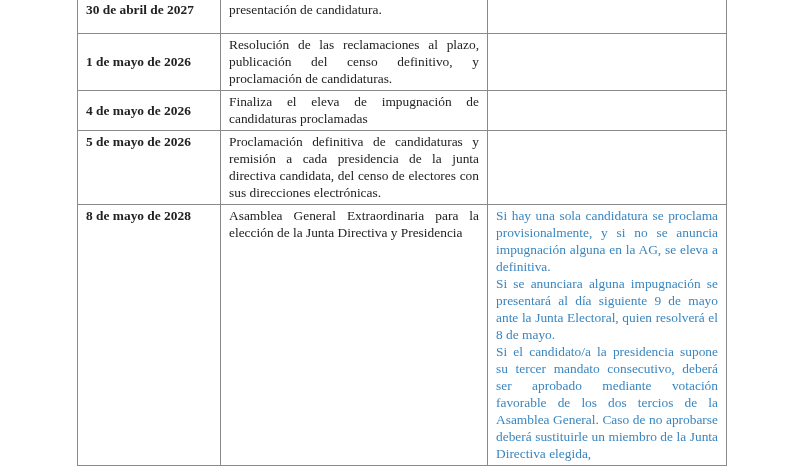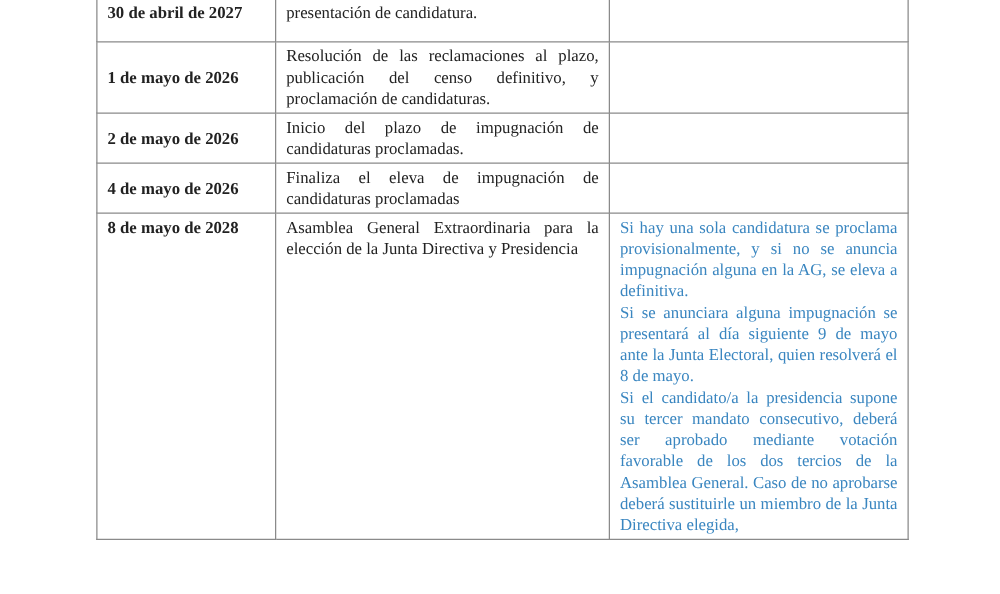--- a/index.html
+++ b/index.html
@@ -33,35 +33,35 @@
     </tr>
     <tr style="height:56px;">
       <td class="date mid">
         <span>1 de mayo de 2026</span>
       </td>
       <td class="act">
         <p class="p">Resolución de las reclamaciones al plazo, publicación del censo definitivo, y proclamación de candidaturas.</p>
       </td>
       <td class="note"></td>
     </tr>
-    <tr style="height:39px;">
-      <td class="date mid">
-        <span>2 de mayo de 2026</span>
-      </td>
-      <td class="act">
-        <p class="p">Inicio del plazo de impugnación de candidaturas proclamadas.</p>
-      </td>
-      <td class="note"></td>
-    </tr>
     <tr style="height:38px;">
       <td class="date mid">
         <span>4 de mayo de 2026</span>
       </td>
       <td class="act">
         <p class="p">Finaliza el eleva de impugnación de candidaturas proclamadas</p>
+      </td>
+      <td class="note"></td>
+    </tr>
+    <tr style="height:67px;">
+      <td class="date">
+        <span>5 de mayo de 2026</span>
+      </td>
+      <td class="act">
+        <p class="p">Proclamación definitiva de candidaturas y remisión a cada presidencia de la junta directiva candidata, del censo de electores con sus direcciones electrónicas.</p>
       </td>
       <td class="note"></td>
     </tr>
     <tr style="height:260px;">
       <td class="date">
         <span>8 de mayo de 2028</span>
       </td>
       <td class="act">
         <p class="p">Asamblea General Extraordinaria para la elección de la Junta Directiva y Presidencia</p>
       </td>

